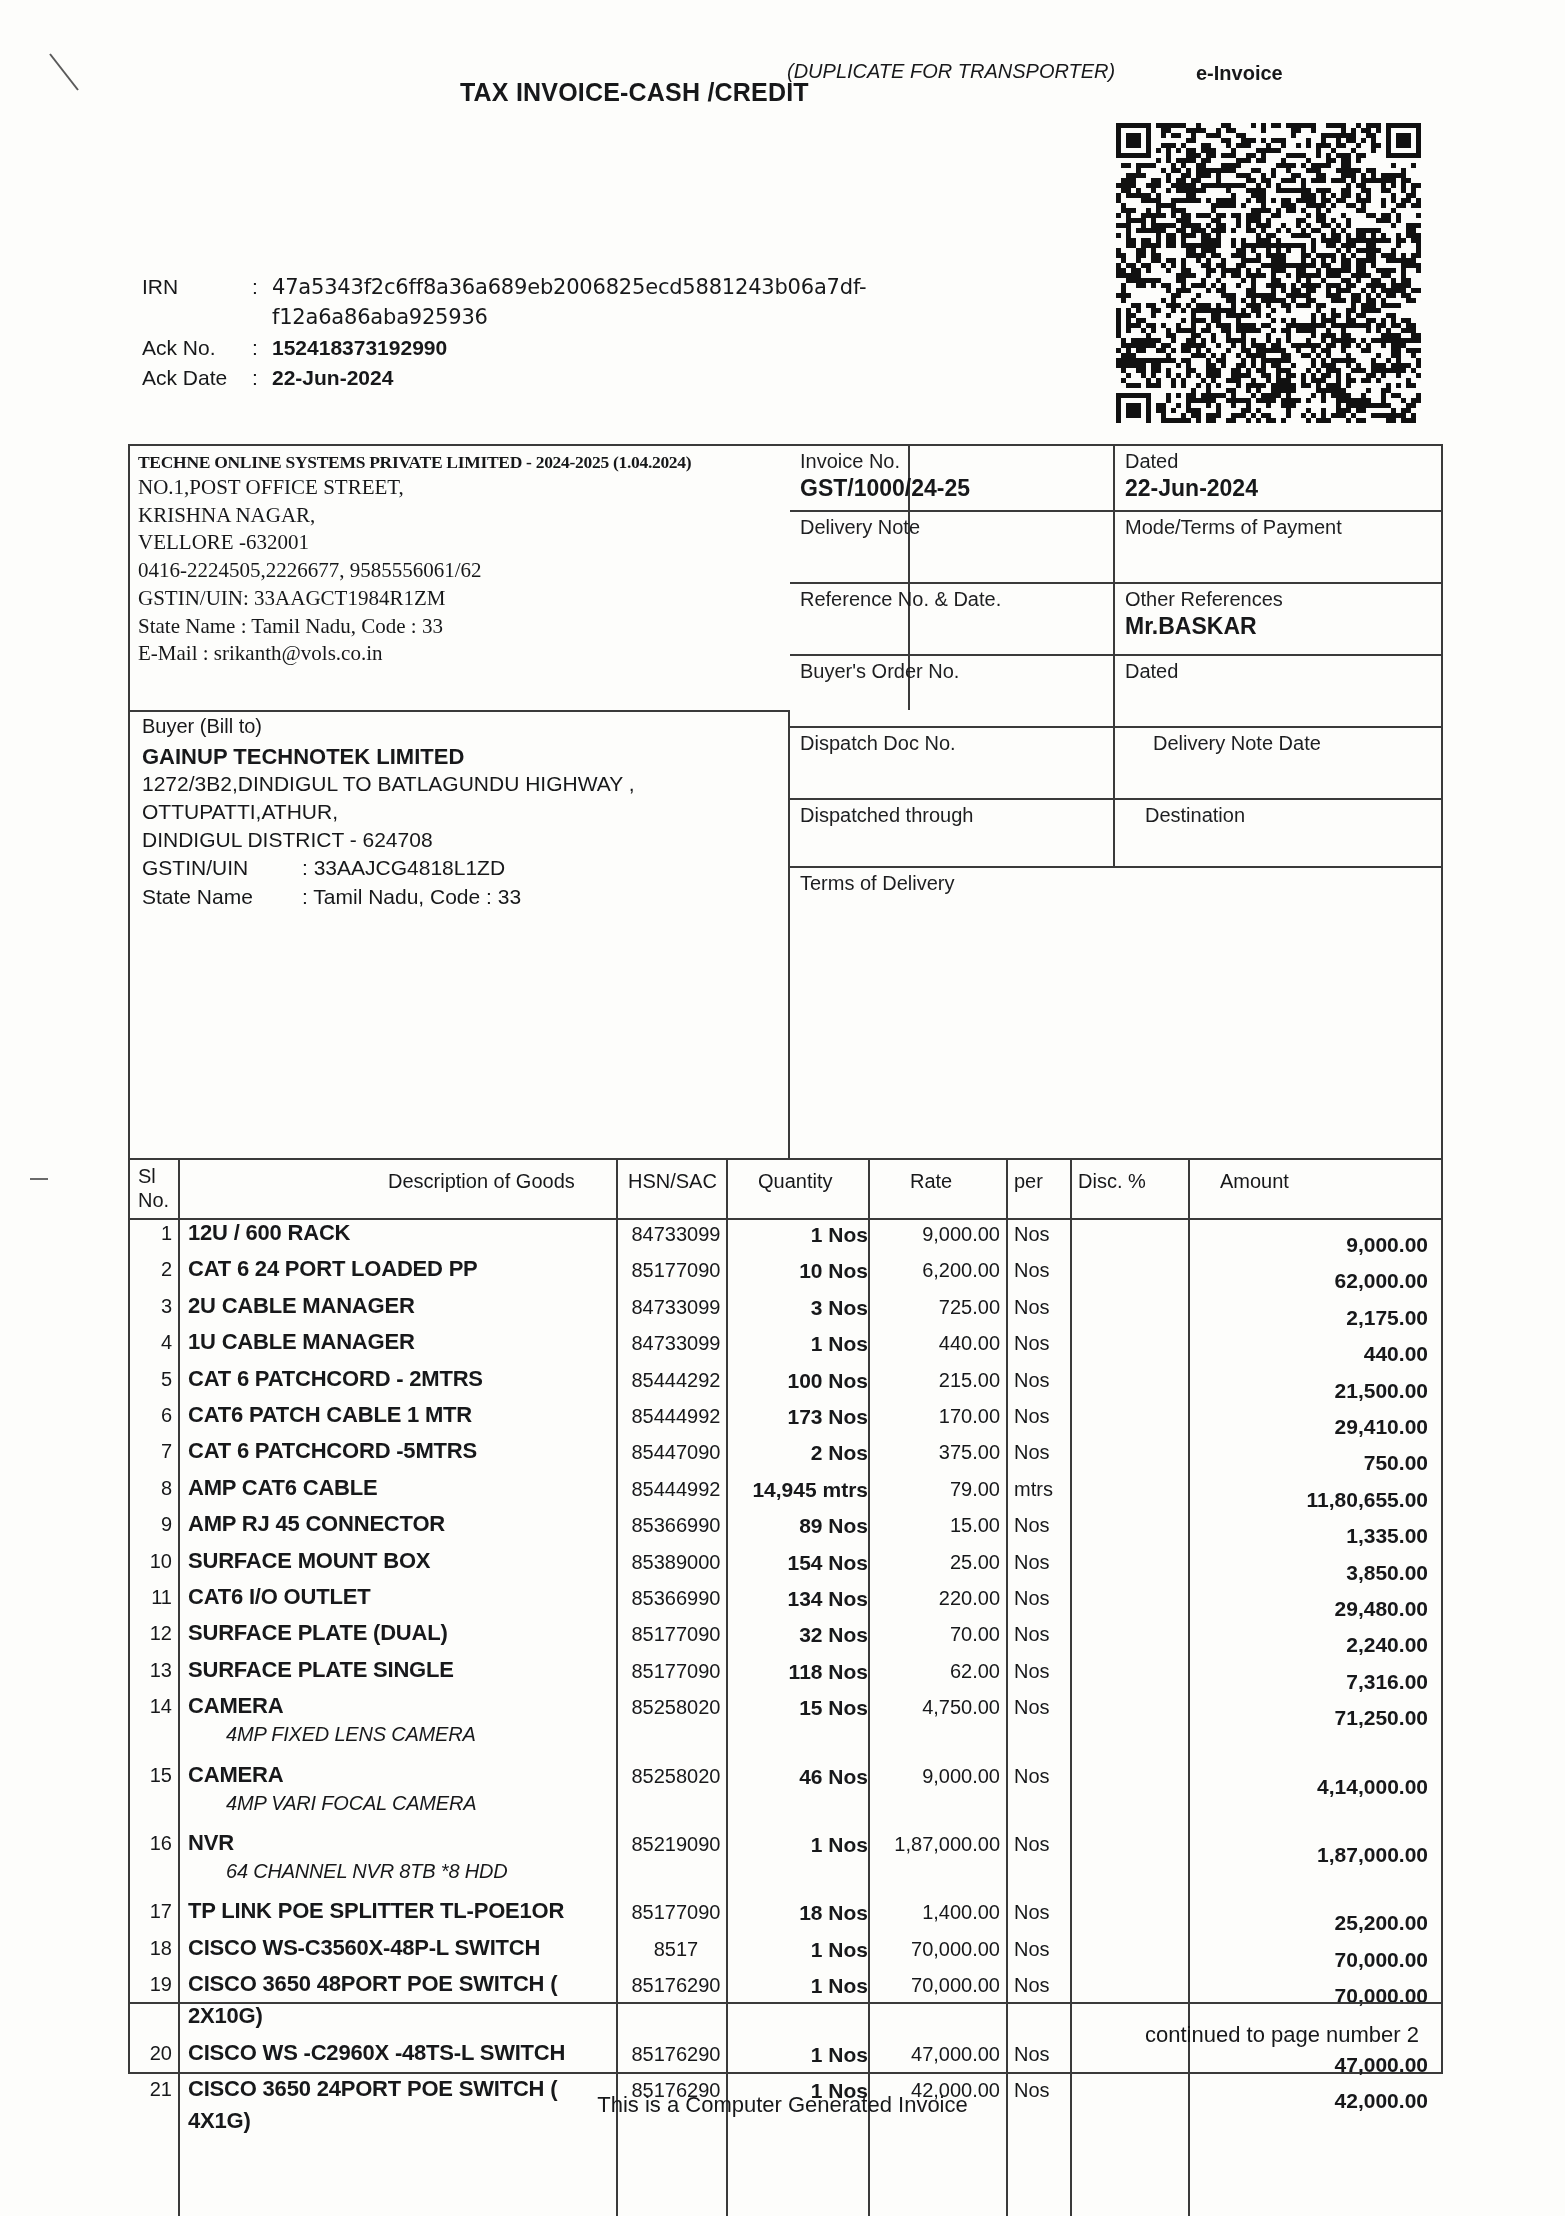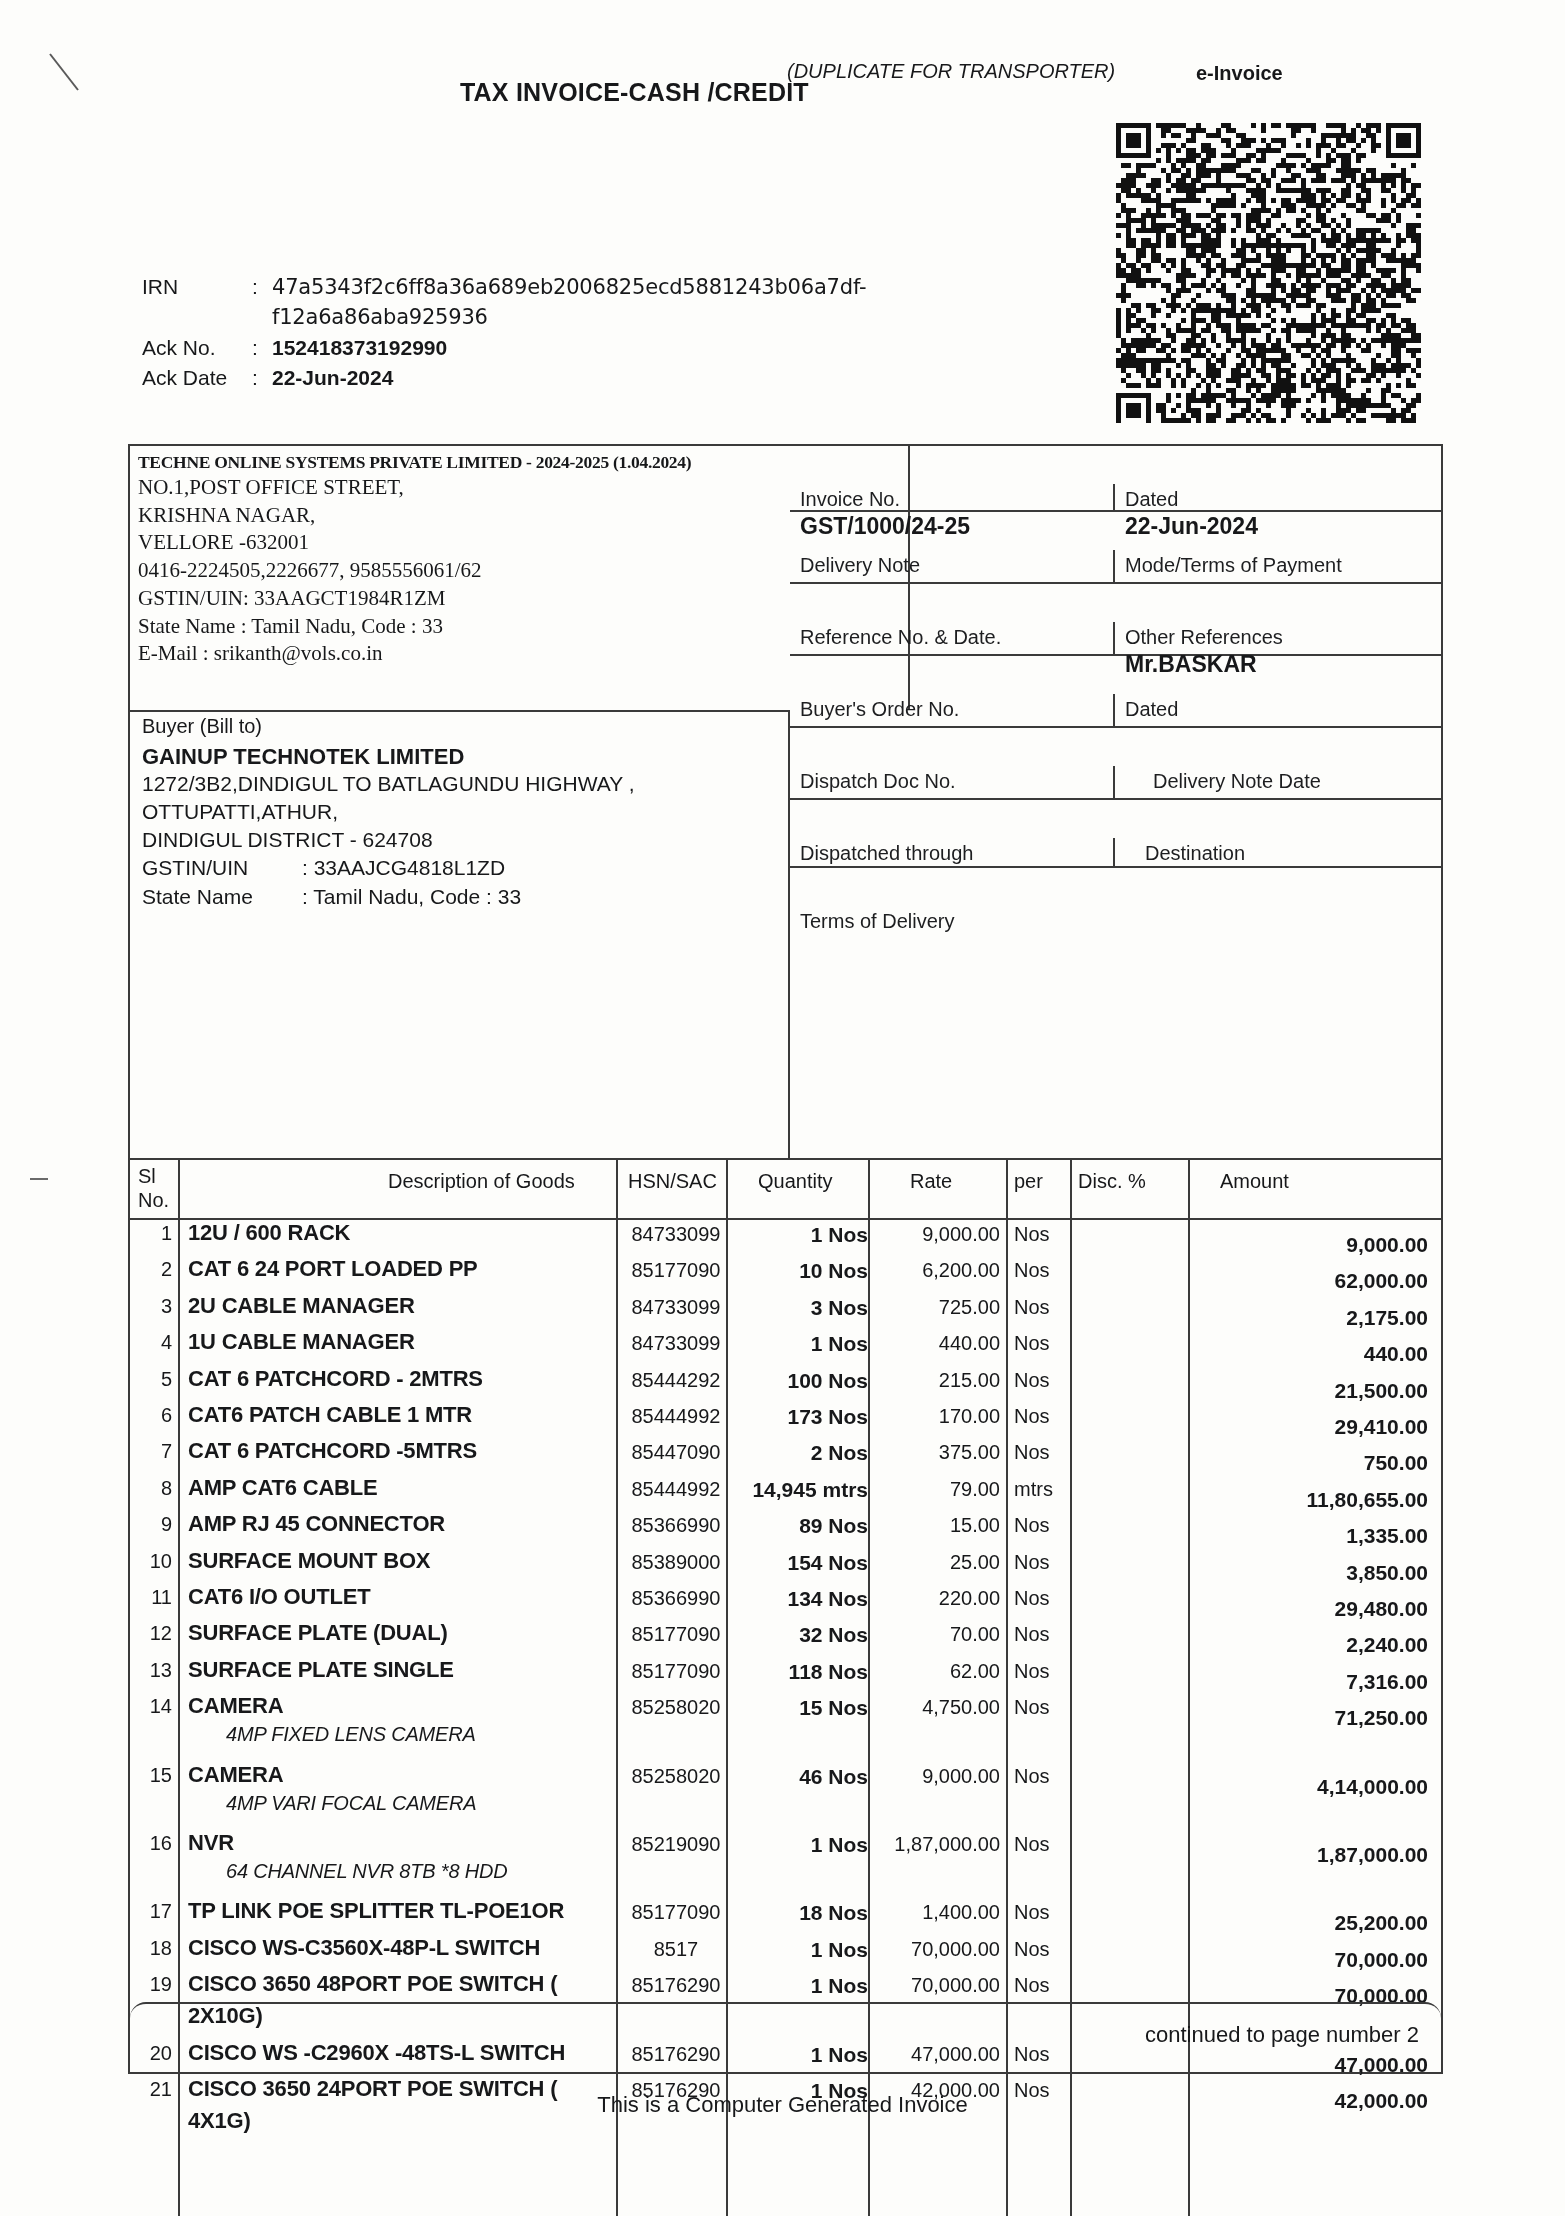--- a/index.html
+++ b/index.html
@@ -147,21 +147,20 @@
     position: absolute;
     left: 0;
     right: 0;
     display: flex;
     box-sizing: border-box;
   }
   .rcell {
     box-sizing: border-box;
     padding: 4px 0 0 10px;
     font-size: 20px;
-    margin-top: 38px;
   }
   .rcell.left { width: 325px; flex: none; border-right: 2px solid #3a3a3a; }
   .rcell.right { flex: 1; }
   .rlabel { font-size: 20px; color: #1d1e20; }
   .rvalue { font-size: 23px; font-weight: bold; margin-top: 2px; }
   .rvalue.small { font-size: 22px; }
   .rborder-b { border-bottom: 2px solid #3a3a3a; }
 
   
   .items-head {
@@ -265,21 +264,20 @@
 
   
   .bottom-strip {
     position: absolute;
     left: 0;
     right: 0;
     bottom: 0;
     height: 70px;
     border-top: 2px solid #3a3a3a;
     box-sizing: border-box;
-    border-radius: 16px;
   }
   .continued {
     position: absolute;
     right: 22px;
     top: 18px;
     font-size: 22px;
   }
   .footer-note {
     position: absolute;
     left: 0;

